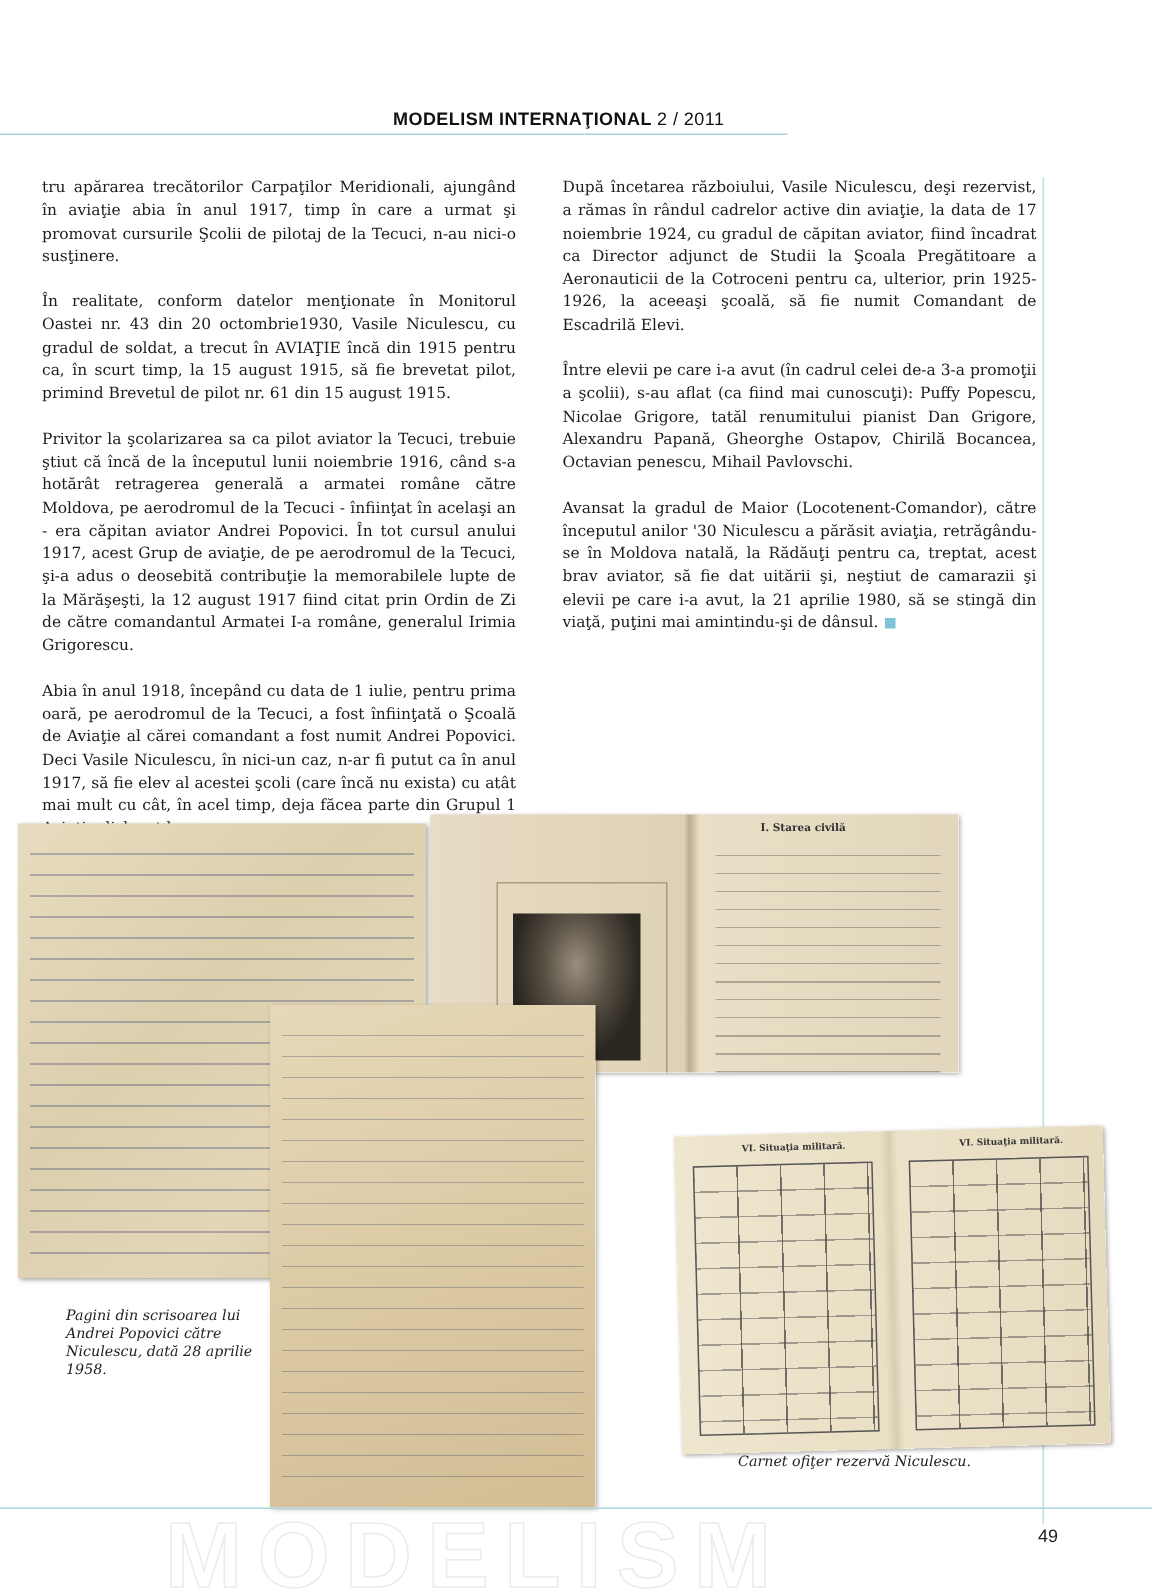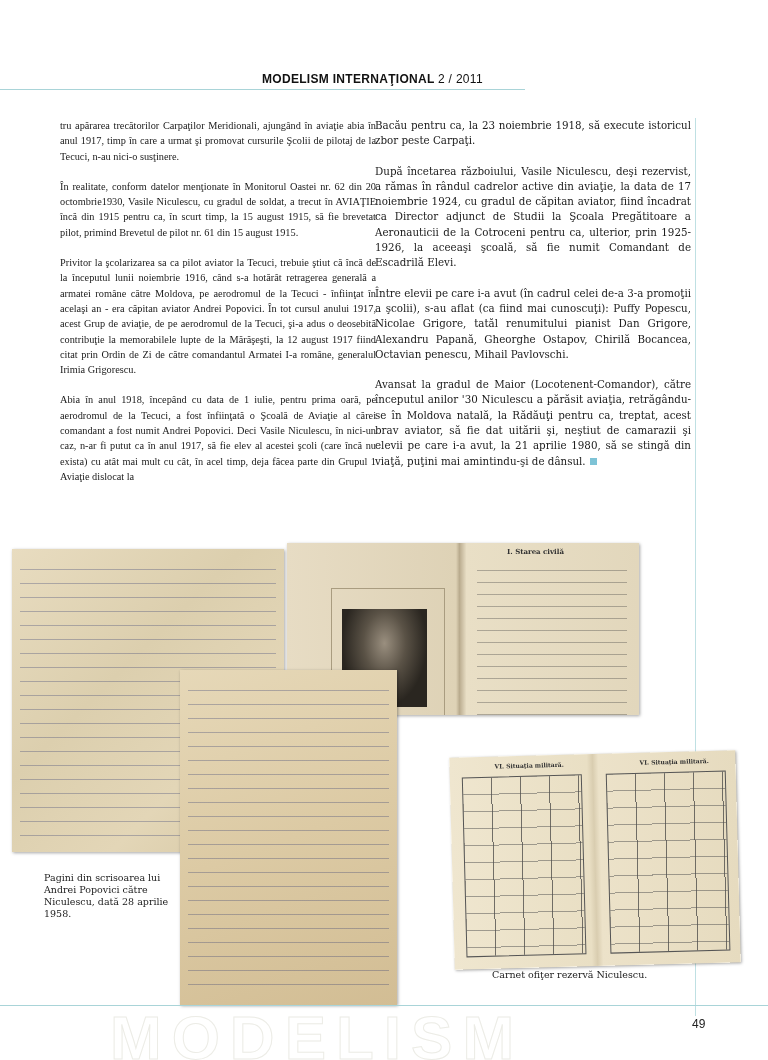--- a/index.html
+++ b/index.html
@@ -5,21 +5,21 @@
   html, body { margin:0; padding:0; }
   body { width:768px; height:1060px; position:relative; background:#ffffff; overflow:hidden;
          font-family:"DejaVu Serif", serif; color:#1a1a1a; }
   .header { position:absolute; left:262px; top:72px; font-family:"Liberation Sans", sans-serif;
             font-size:12px; font-weight:bold; letter-spacing:0.3px; color:#111; }
   .header .issue { font-weight:normal;margin-top:28px; }
   .header-rule { position:absolute; left:0; top:89px; width:525px; height:1px; background:#a9d4d8; }
   .vrule { position:absolute; left:695px; top:118px; width:1px; height:898px; background:#bfe0e3; }
   .col { position:absolute; top:118px; width:316px; font-size:10.3px; line-height:15.3px; text-align:justify; }
   .col p { margin:0 0 15px 0; }
-  .col.left { left:60px;font-family:Liberation Serif, serif; }
+  .col.left { left:28px; }
   .col.right { left:375px; }
   .endmark { display:inline-block; width:7px; height:7px; background:#7ec3d6; margin-left:4px; vertical-align:middle; }
   .photo { position:absolute; box-shadow:1px 1px 3px rgba(0,0,0,0.35); overflow:hidden; }
   .letter1 { left:12px; top:549px; width:272px; height:303px;
      background:linear-gradient(135deg,#e8dcc0 0%,#dccfae 40%,#e3d6b7 70%,#d6c7a3 100%); }
   .letter2 { left:180px; top:670px; width:217px; height:335px;
      background:linear-gradient(160deg,#e6d8b8 0%,#dccaa4 50%,#d2bd94 100%); }
   .hand { position:absolute; left:8px; right:8px; top:10px; bottom:8px;
      background:repeating-linear-gradient(180deg, transparent 0px, transparent 10px, rgba(40,50,110,0.55) 10px, rgba(40,50,110,0.55) 11px, transparent 11px, transparent 14px); opacity:0.55; }
   .passport { left:287px; top:543px; width:352px; height:172px;
@@ -29,47 +29,46 @@
   .pp-frame { position:absolute; left:44px; top:45px; width:112px; height:148px; border:1px solid #a99c80; }
   .pp-title { position:absolute; left:220px; top:4px; font-size:7px; font-weight:bold; color:#333; }
   .pp-lines { position:absolute; left:190px; top:16px; width:150px; height:170px;
      background:repeating-linear-gradient(180deg, transparent 0, transparent 11px, rgba(60,60,60,0.35) 11px, rgba(60,60,60,0.35) 12px); }
   .military { left:452px; top:754px; width:286px; height:212px; transform:rotate(-1.5deg);
      background:linear-gradient(90deg,#efe6cf 0%,#e9dfc4 48%,#d9cdb0 50%,#ece2c9 52%,#e6dbbf 100%); }
   .mil-title { position:absolute; top:6px; font-size:6px; font-weight:bold; color:#333; }
   .mil-grid { position:absolute; top:20px; width:118px; height:178px; border:1px solid #555;
      background:repeating-linear-gradient(180deg, transparent 0, transparent 16px, rgba(80,80,80,0.5) 16px, rgba(80,80,80,0.5) 17px),
                 repeating-linear-gradient(90deg, transparent 0, transparent 28px, rgba(60,60,60,0.7) 28px, rgba(60,60,60,0.7) 29px); }
-  .caption { position:absolute; font-size:9.5px; line-height:12px; color:#222; }
+  .caption { position:absolute; font-style:italic; font-size:9.5px; line-height:12px; color:#222; }
   .caption.c1 { left:44px; top:872px; width:125px; }
   .caption.c2 { left:492px; top:969px; width:200px; }
   .footer-rule { position:absolute; left:0; top:1005px; width:768px; height:1px; background:#a9d4d8; }
   .watermark { position:absolute; left:110px; top:1002px; font-family:"Liberation Sans", sans-serif; font-size:62px; font-weight:bold;
      color:transparent; -webkit-text-stroke:1px #ecece6; letter-spacing:10px; }
   .page-num { position:absolute; left:692px; top:1017px; font-family:"Liberation Sans", sans-serif; font-size:12px; color:#222; }
 </style>
 </head>
 <body>
 
 <div class="header">
   <span>MODELISM INTERNAŢIONAL</span>
   <span class="issue">2 / 2011</span>
 </div>
 <div class="header-rule"></div>
 <div class="vrule"></div>
 
 <div class="col left">
   <p>tru apărarea trecătorilor Carpaţilor Meridionali, ajungând în aviaţie abia în anul 1917, timp în care a urmat şi promovat cursurile Şcolii de pilotaj de la Tecuci, n-au nici-o susţinere.</p>
-  <p>În realitate, conform datelor menţionate în Monitorul Oastei nr. 62 din 20 octombrie1930, Vasile Niculescu, cu gradul de soldat, a trecut în AVIAŢIE încă din 1915 pentru ca, în scurt timp, la 15 august 1915, să fie brevetat pilot, primind Brevetul de pilot nr. 61 din 15 august 1915.</p>
+  <p>În realitate, conform datelor menţionate în Monitorul Oastei nr. 43 din 20 octombrie1930, Vasile Niculescu, cu gradul de soldat, a trecut în AVIAŢIE încă din 1915 pentru ca, în scurt timp, la 15 august 1915, să fie brevetat pilot, primind Brevetul de pilot nr. 61 din 15 august 1915.</p>
   <p>Privitor la şcolarizarea sa ca pilot aviator la Tecuci, trebuie ştiut că încă de la începutul lunii noiembrie 1916, când s-a hotărât retragerea generală a armatei române către Moldova, pe aerodromul de la Tecuci - înfiinţat în acelaşi an - era căpitan aviator Andrei Popovici. În tot cursul anului 1917, acest Grup de aviaţie, de pe aerodromul de la Tecuci, şi-a adus o deosebită contribuţie la memorabilele lupte de la Mărăşeşti, la 12 august 1917 fiind citat prin Ordin de Zi de către comandantul Armatei I-a române, generalul Irimia Grigorescu.</p>
   <p>Abia în anul 1918, începând cu data de 1 iulie, pentru prima oară, pe aerodromul de la Tecuci, a fost înfiinţată o Şcoală de Aviaţie al cărei comandant a fost numit Andrei Popovici. Deci Vasile Niculescu, în nici-un caz, n-ar fi putut ca în anul 1917, să fie elev al acestei şcoli (care încă nu exista) cu atât mai mult cu cât, în acel timp, deja făcea parte din Grupul 1 Aviaţie dislocat la</p>
 </div>
 
 <div class="col right">
-  <p>Bacău pentru ca, la 23 noiembrie 1918, să execute istoricul zbor peste Carpaţi.</p>
   <p>După încetarea războiului, Vasile Niculescu, deşi rezervist, a rămas în rândul cadrelor active din aviaţie, la data de 17 noiembrie 1924, cu gradul de căpitan aviator, fiind încadrat ca Director adjunct de Studii la Şcoala Pregătitoare a Aeronauticii de la Cotroceni pentru ca, ulterior, prin 1925-1926, la aceeaşi şcoală, să fie numit Comandant de Escadrilă Elevi.</p>
   <p>Între elevii pe care i-a avut (în cadrul celei de-a 3-a promoţii a şcolii), s-au aflat (ca fiind mai cunoscuţi): Puffy Popescu, Nicolae Grigore, tatăl renumitului pianist Dan Grigore, Alexandru Papană, Gheorghe Ostapov, Chirilă Bocancea, Octavian penescu, Mihail Pavlovschi.</p>
   <p style="margin:0"><span>Avansat la gradul de Maior (Locotenent-Comandor), către începutul anilor '30 Niculescu a părăsit aviaţia, retrăgându-se în Moldova natală, la Rădăuţi pentru ca, treptat, acest brav aviator, să fie dat uitării şi, neştiut de camarazii şi elevii pe care i-a avut, la 21 aprilie 1980, să se stingă din viaţă, puţini mai amintindu-şi de dânsul.</span><span class="endmark"></span></p>
 </div>
 
 <div class="photo letter1">
   <div class="hand"></div>
 </div>
 
 <div class="photo passport">

